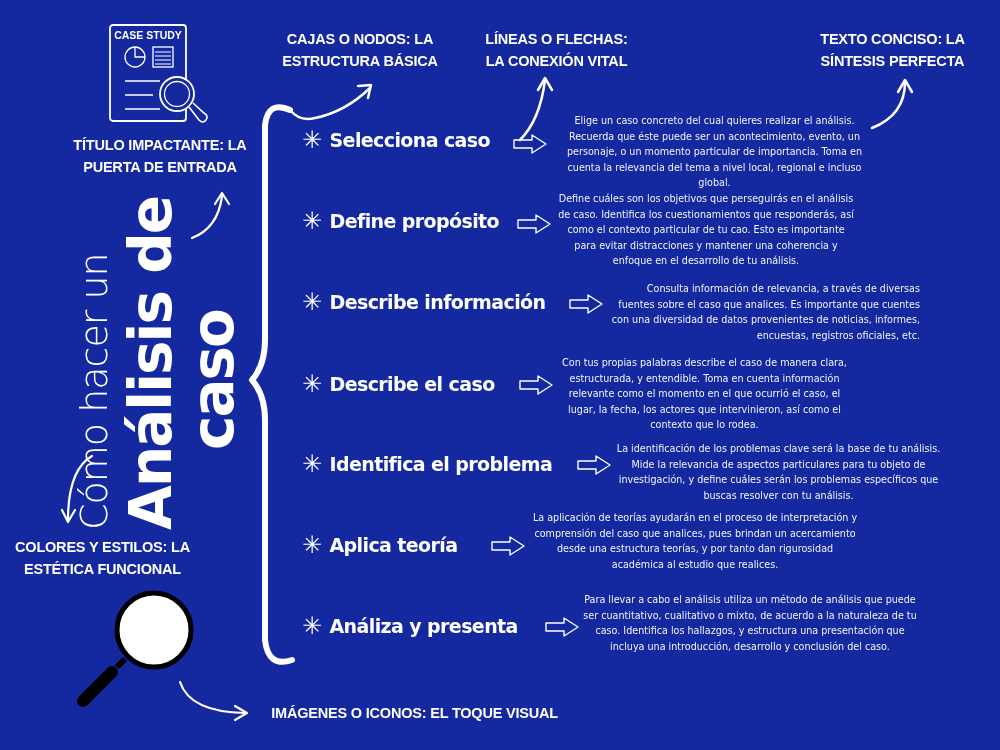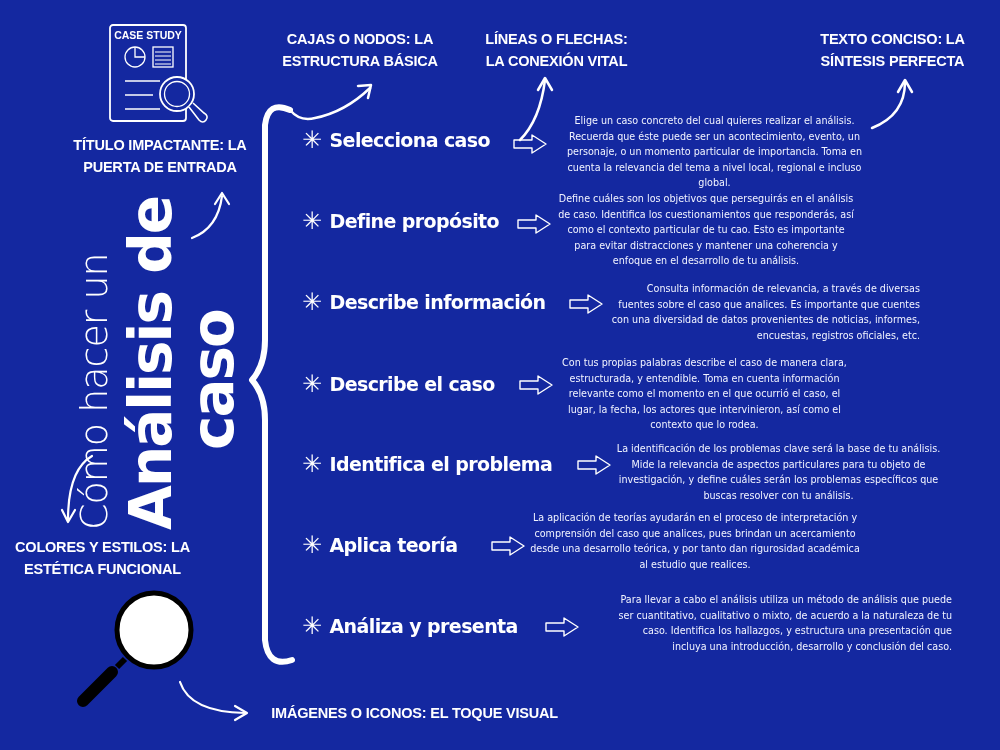--- a/index.html
+++ b/index.html
@@ -129,15 +129,15 @@
     </svg>
   <svg style="left:544px;top:617px;" width="36" height="20" viewBox="0 0 36 20">
       <path d="M2 6 L20 6 L20 1 L34 10 L20 19 L20 14 L2 14 Z" fill="none" stroke="#fff" stroke-width="1.4" stroke-linejoin="round"></path>
     </svg>
 
   <div class="abs desc" style="left:552px;top:113px;width:325px;">Elige un caso concreto del cual quieres realizar el análisis. Recuerda que éste puede ser un acontecimiento, evento, un personaje, o un momento particular de importancia. Toma en cuenta la relevancia del tema a nivel local, regional e incluso global.</div>
   <div class="abs desc" style="left:556px;top:191px;width:300px;">Define cuáles son los objetivos que perseguirás en el análisis de caso. Identifica los cuestionamientos que responderás, así como el contexto particular de tu cao. Esto es importante para evitar distracciones y mantener una coherencia y enfoque en el desarrollo de tu análisis.</div>
   <div class="abs desc" style="left:610px;top:281px;width:310px;text-align:right;">Consulta información de relevancia, a través de diversas fuentes sobre el caso que analices. Es importante que cuentes con una diversidad de datos provenientes de noticias, informes, encuestas, registros oficiales, etc.</div>
   <div class="abs desc" style="left:562px;top:355px;width:285px;">Con tus propias palabras describe el caso de manera clara, estructurada, y entendible. Toma en cuenta información relevante como el momento en el que ocurrió el caso, el lugar, la fecha, los actores que intervinieron, así como el contexto que lo rodea.</div>
   <div class="abs desc" style="left:616px;top:441px;width:325px;">La identificación de los problemas clave será la base de tu análisis. Mide la relevancia de aspectos particulares para tu objeto de investigación, y define cuáles serán los problemas específicos que buscas resolver con tu análisis.</div>
-  <div class="abs desc" style="left:530px;top:510px;width:330px;">La aplicación de teorías ayudarán en el proceso de interpretación y comprensión del caso que analices, pues brindan un acercamiento desde una desarrollo teórica, y por tanto dan rigurosidad académica al estudio que realices.</div>
-  <div class="abs desc" style="left:612px;top:592px;width:340px;text-align:right;">Para llevar a cabo el análisis utiliza un método de análisis que puede ser cuantitativo, cualitativo o mixto, de acuerdo a la naturaleza de tu caso. Identifica los hallazgos, y estructura una presentación que incluya una introducción, desarrollo y conclusión del caso.</div>
+  <div class="abs desc" style="left:530px;top:510px;width:330px;">La aplicación de teorías ayudarán en el proceso de interpretación y comprensión del caso que analices, pues brindan un acercamiento desde una estructura teorías, y por tanto dan rigurosidad académica al estudio que realices.</div>
+  <div class="abs desc" style="left:580px;top:592px;width:340px;">Para llevar a cabo el análisis utiliza un método de análisis que puede ser cuantitativo, cualitativo o mixto, de acuerdo a la naturaleza de tu caso. Identifica los hallazgos, y estructura una presentación que incluya una introducción, desarrollo y conclusión del caso.</div>
 </div>
 
 </body></html>

